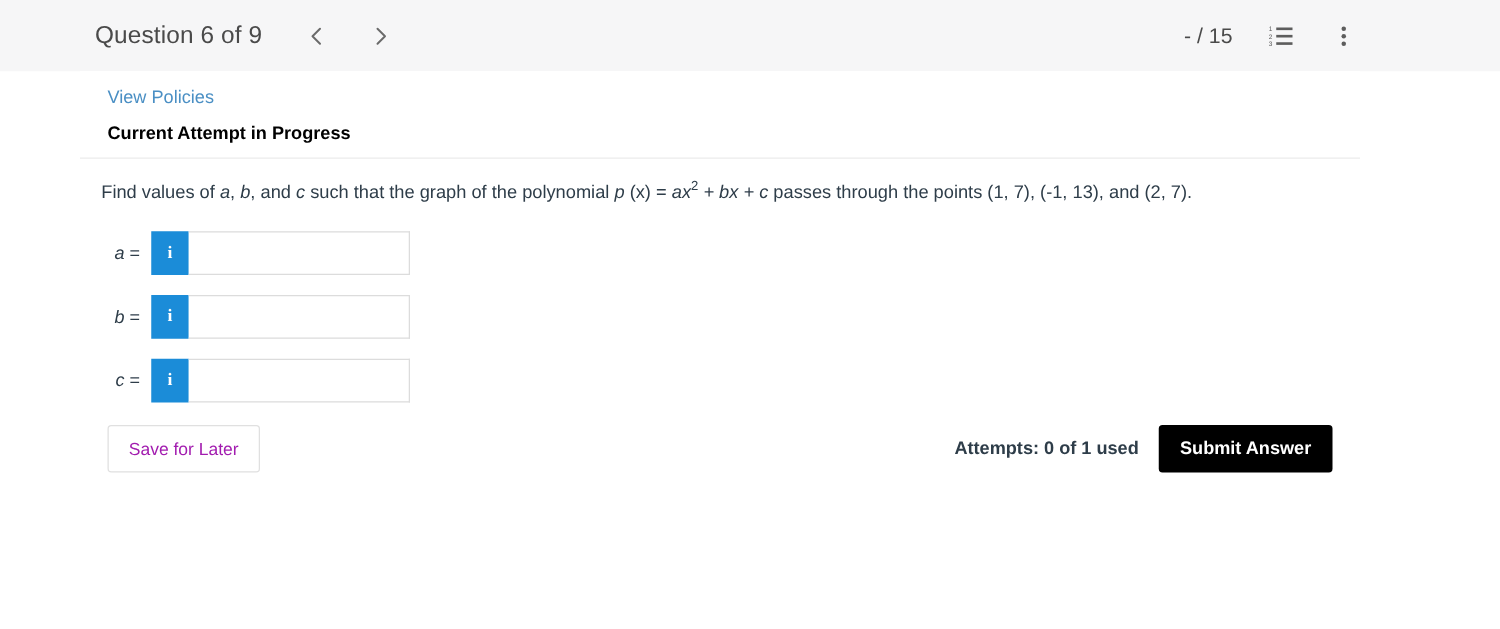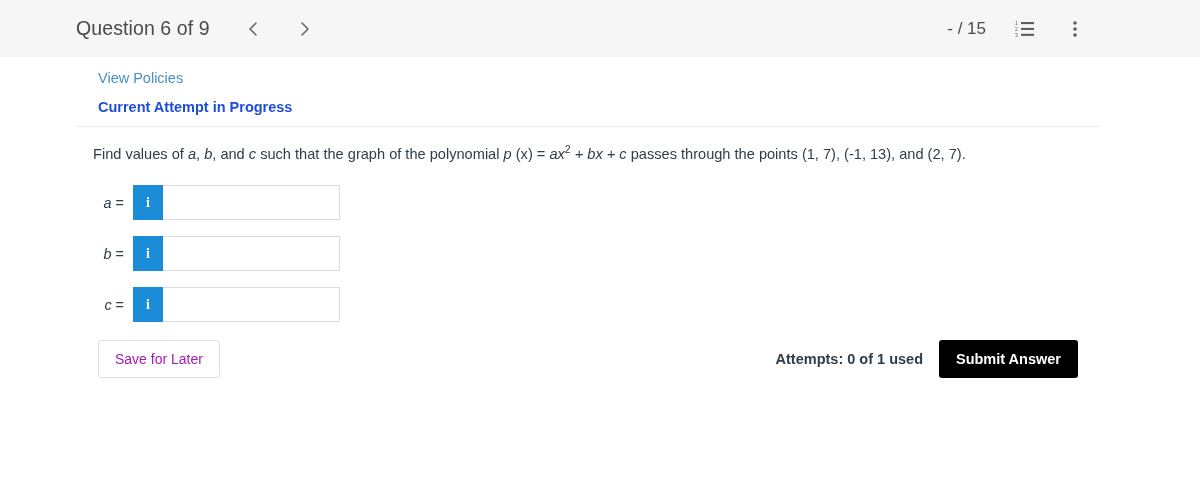--- a/index.html
+++ b/index.html
@@ -86,21 +86,21 @@
     width: 22px;
     height: 24px;
     cursor: pointer;
     color: #5d5d5d;
   }
   .icon-btn svg { display: block; }
 
   
   .card {
     position: absolute;
-    left: 76px;
+    left: 64px;
     top: 57px;
     width: 1024px;
     height: 341px;
     background: #ffffff;
     box-sizing: border-box;
   }
 
   .card-head {
     padding: 12px 22px 10px 22px;
     border-bottom: 1px solid #ececec;
@@ -112,21 +112,21 @@
     font-size: 14.5px;
     color: #4a8fc4;
     text-decoration: none;
     cursor: pointer;
     line-height: 1.3;
   }
   .attempt-status {
     margin-top: 11px;
     font-size: 14.5px;
     font-weight: bold;
-    color: #1d4ed8;
+    color: #000000;
     line-height: 1.2;
   }
 
   
   .card-body {
     padding: 17px 22px 0 17px;
   }
   .question-text {
     font-size: 14.6px;
     color: #2e3d49;

